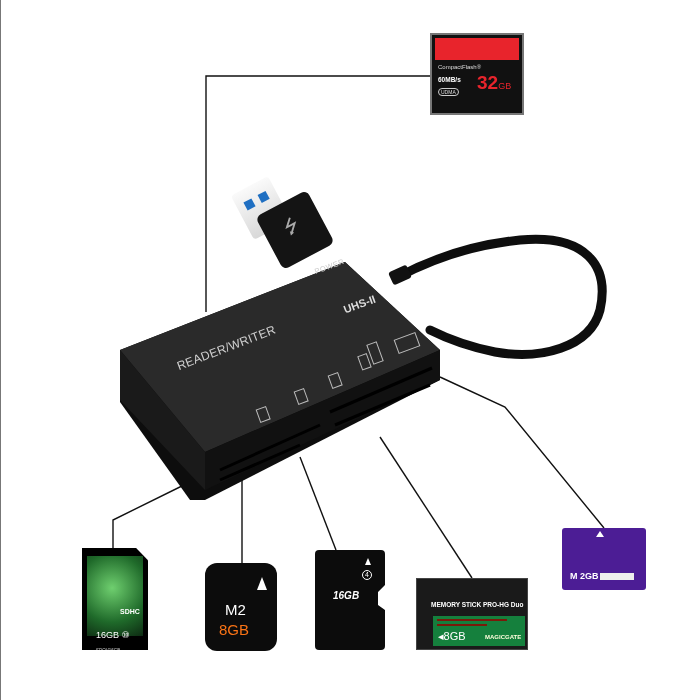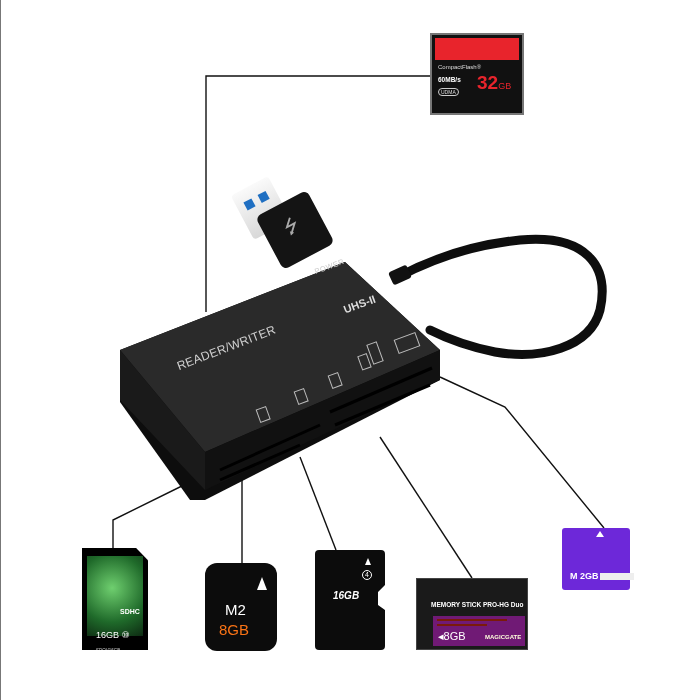--- a/index.html
+++ b/index.html
@@ -38,27 +38,27 @@
   .m2 .l1 { position:absolute; left:20px; top:38px; font-size:15px; color:#fff; }
   .m2 .l2 { position:absolute; left:14px; top:58px; font-size:15px; color:#f97316; }
 
   .micro { left:315px; top:550px; width:70px; height:100px; background:#0c0c0c; border-radius:4px; clip-path:polygon(0 0,100% 0,100% 35%,90% 42%,90% 55%,100% 60%,100% 100%,0 100%); }
   .micro .tri { position:absolute; left:50px; top:8px; width:0; height:0; border-left:3px solid transparent; border-right:3px solid transparent; border-bottom:7px solid #fff; }
   .micro .c4 { position:absolute; left:47px; top:20px; font-size:7px; color:#fff; border:1px solid #fff; border-radius:50%; width:8px; height:8px; line-height:8px; text-align:center; }
   .micro .cap { position:absolute; left:18px; top:40px; font-size:10px; color:#fff; font-weight:bold; font-style:italic; }
 
   .ms { left:416px; top:578px; width:112px; height:72px; background:#1a1a1a; border:1px solid #444; box-sizing:border-box; }
   .ms .title { position:absolute; left:14px; top:22px; font-size:6.5px; color:#fff; font-weight:bold; }
-  .ms .red { position:absolute; left:16px; top:37px; width:92px; height:30px; background:#701a75; }
+  .ms .red { position:absolute; left:16px; top:37px; width:92px; height:30px; background:#15803d; }
   .ms .stripe1 { position:absolute; left:4px; top:3px; width:70px; height:2px; background:#7a1a0a; }
   .ms .stripe2 { position:absolute; left:4px; top:8px; width:50px; height:2px; background:#7a1a0a; }
   .ms .cap { position:absolute; left:5px; top:14px; font-size:11px; color:#fff; }
   .ms .mg { position:absolute; left:52px; top:18px; font-size:6px; color:#ffd; font-weight:bold; }
 
-  .m2b { left:562px; top:528px; width:68px; height:62px; background:#6d28d9; border-radius:3px; }
+  .m2b { left:562px; top:528px; width:84px; height:62px; background:#4c1d95; border-radius:3px; }
   .m2b .tri { position:absolute; left:34px; top:3px; width:0; height:0; border-left:4px solid transparent; border-right:4px solid transparent; border-bottom:6px solid #fff; }
   .m2b .cap { position:absolute; left:8px; top:43px; font-size:9px; color:#fff; font-weight:bold; }
   .m2b .bar { position:absolute; left:38px; top:45px; width:34px; height:7px; background:#eee; }
 </style>
 </head>
 <body>
 
 <div class="left-edge"></div>
 
 <svg class="lines" viewBox="0 0 700 700">

